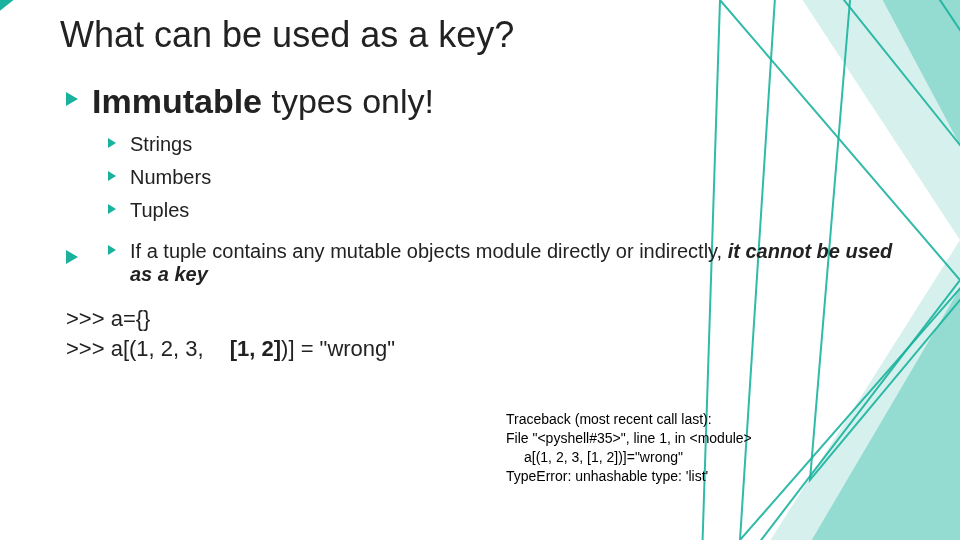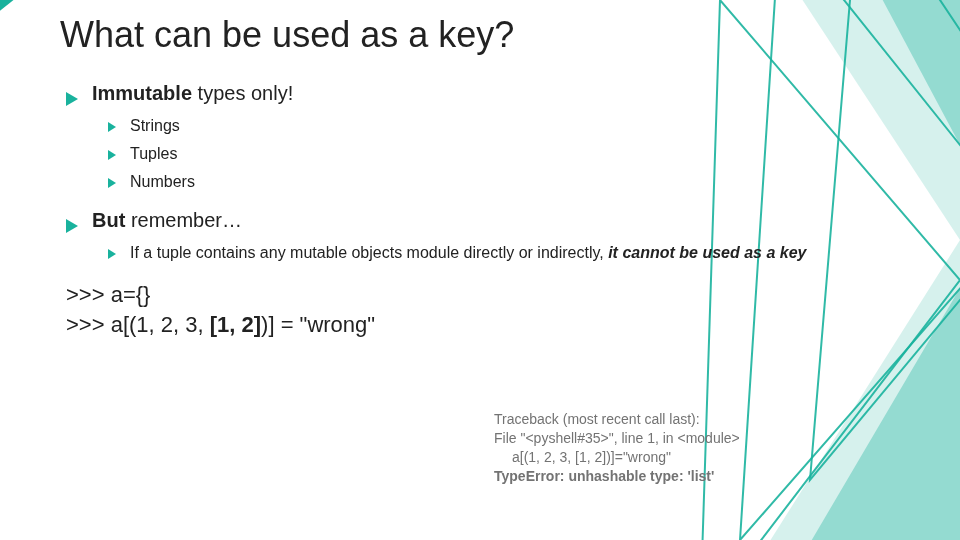--- a/index.html
+++ b/index.html
@@ -43,58 +43,58 @@
   .lvl1 > li { margin: 0 0 18px 0; padding-left: 32px; position: relative; }
   .lvl1 > li::before {
     content: "";
     position: absolute;
     left: 6px; top: 10px;
     width: 0; height: 0;
     border-left: 12px solid #19b29d;
     border-top: 7px solid transparent;
     border-bottom: 7px solid transparent;
   }
-  .lvl1-text { font-size: 20px; color:#222; }
+  .lvl1-text { font-size: 34px; color:#222; }
   .lvl1-text .strong { font-weight:700; }
   .lvl2 { margin-top: 12px; }
   .lvl2 > li { position: relative; padding-left: 26px; margin: 0 0 10px 12px; }
   .lvl2 > li::before {
     content: "";
     position: absolute;
     left: 4px; top: 5px;
     width:0;height:0;
     border-left: 8px solid #19b29d;
     border-top: 5px solid transparent;
     border-bottom: 5px solid transparent;
   }
-  .lvl2-text { font-size: 16px; color:#222; }
+  .lvl2-text { font-size: 20px; color:#222; }
   .lvl2-text .b { font-weight:700;font-style:italic; }
   .code-block {
     margin-top: 8px;
     padding-left: 6px;
   }
   .code-line {
     font-family: Tahoma, "Segoe UI", sans-serif;
     font-size: 22px;
     color: #222;
     line-height: 1.35;
   }
-  .code-line .strong-tok { font-weight:700; }
+  .code-line .strong-tok { font-weight:700;margin-left:20px; }
   .traceback {
     position: absolute;
-    right: 86px;
+    right: 74px;
     bottom: 54px;
     width: 380px;
     font-size: 14px;
     line-height: 1.35;
-    color: #737373; 
+    color: #000000; 
     font-family: Tahoma, "Segoe UI", sans-serif;
   }
   .traceback .l3 { padding-left: 18px; }
-  .traceback .b { font-weight:700; }
+  .traceback .b { font-weight:400; }
 </style>
 </head>
 <body>
 
 <div class="bg-shape arrow-tl">
   <svg width="60" height="50">
       <polygon points="0,0 50,0 0,40"></polygon>
     </svg>
 </div>
 
@@ -111,29 +111,26 @@
 <div class="slide">
   <h1 class="title">What can be used as a key?</h1>
 
   <ul class="lvl1">
     <li>
       <span class="lvl1-text">
         <span class="strong">Immutable</span><span> types only!</span>
       </span>
       <ul class="lvl2">
         <li><span class="lvl2-text">Strings</span></li>
+        <li><span class="lvl2-text">Numbers</span></li>
         <li><span class="lvl2-text">Tuples</span></li>
-        <li><span class="lvl2-text">Numbers</span></li>
       </ul>
     </li>
 
     <li>
-      <span class="lvl1-text">
-        <span class="strong">But</span><span> remember…</span>
-      </span>
       <ul class="lvl2">
         <li>
           <span class="lvl2-text">
             <span>If a tuple contains any mutable objects module directly or indirectly, </span><span class="b">it cannot be used as a key</span>
           </span>
         </li>
       </ul>
     </li>
   </ul>
 

